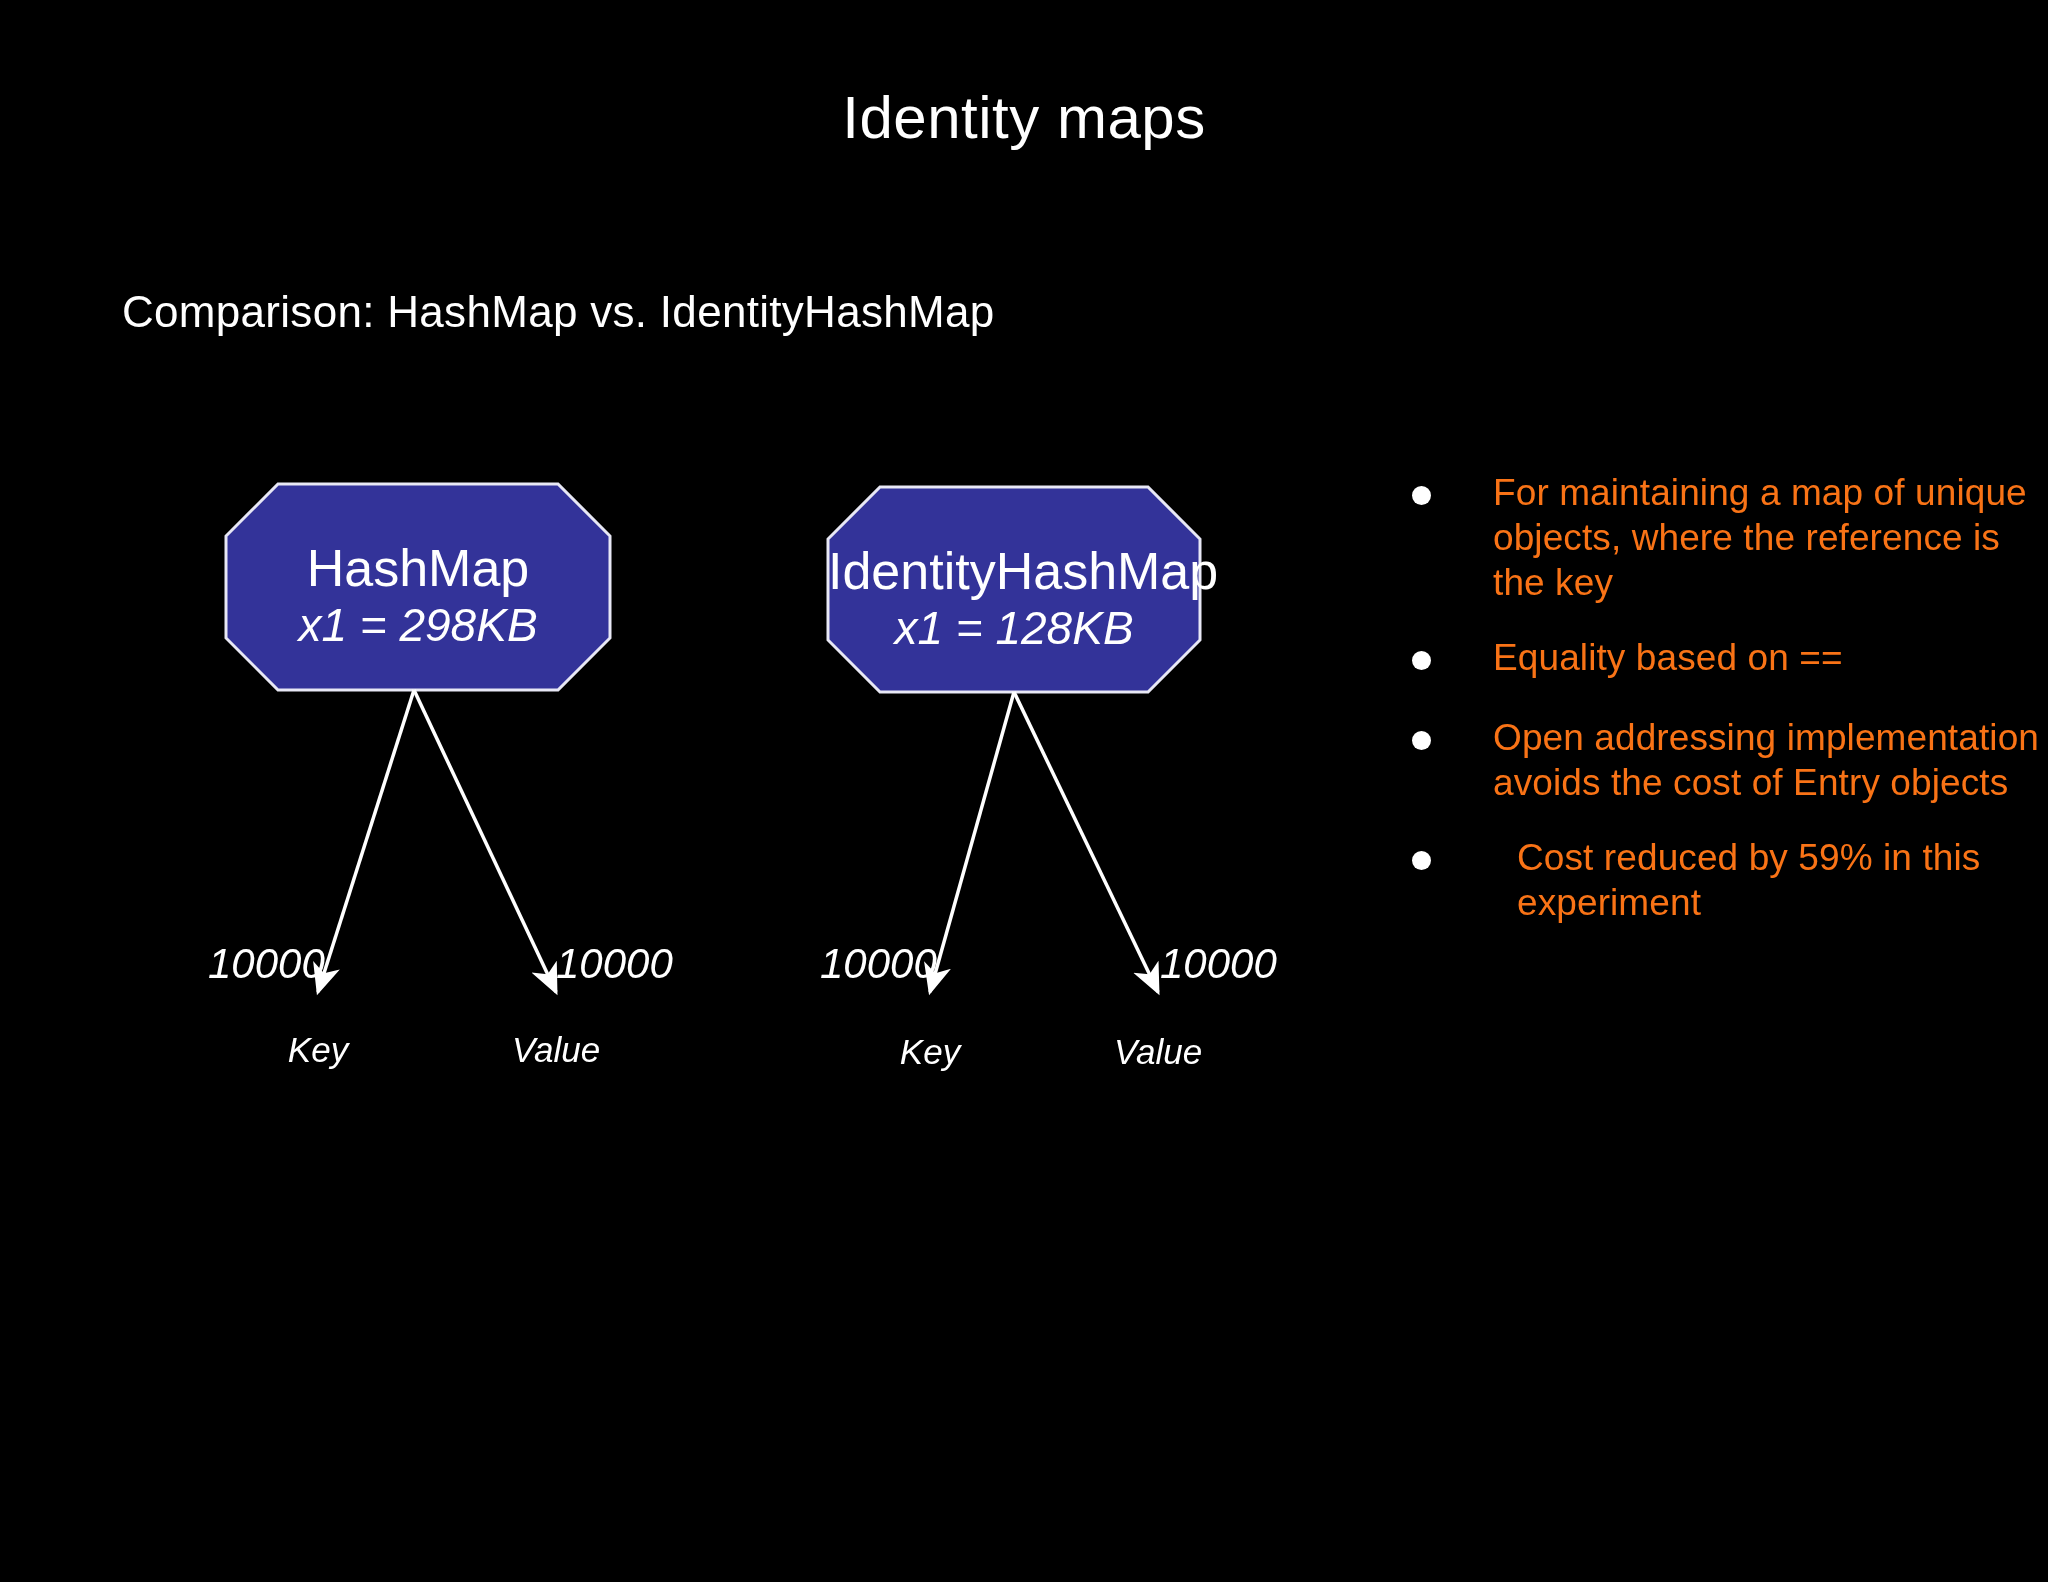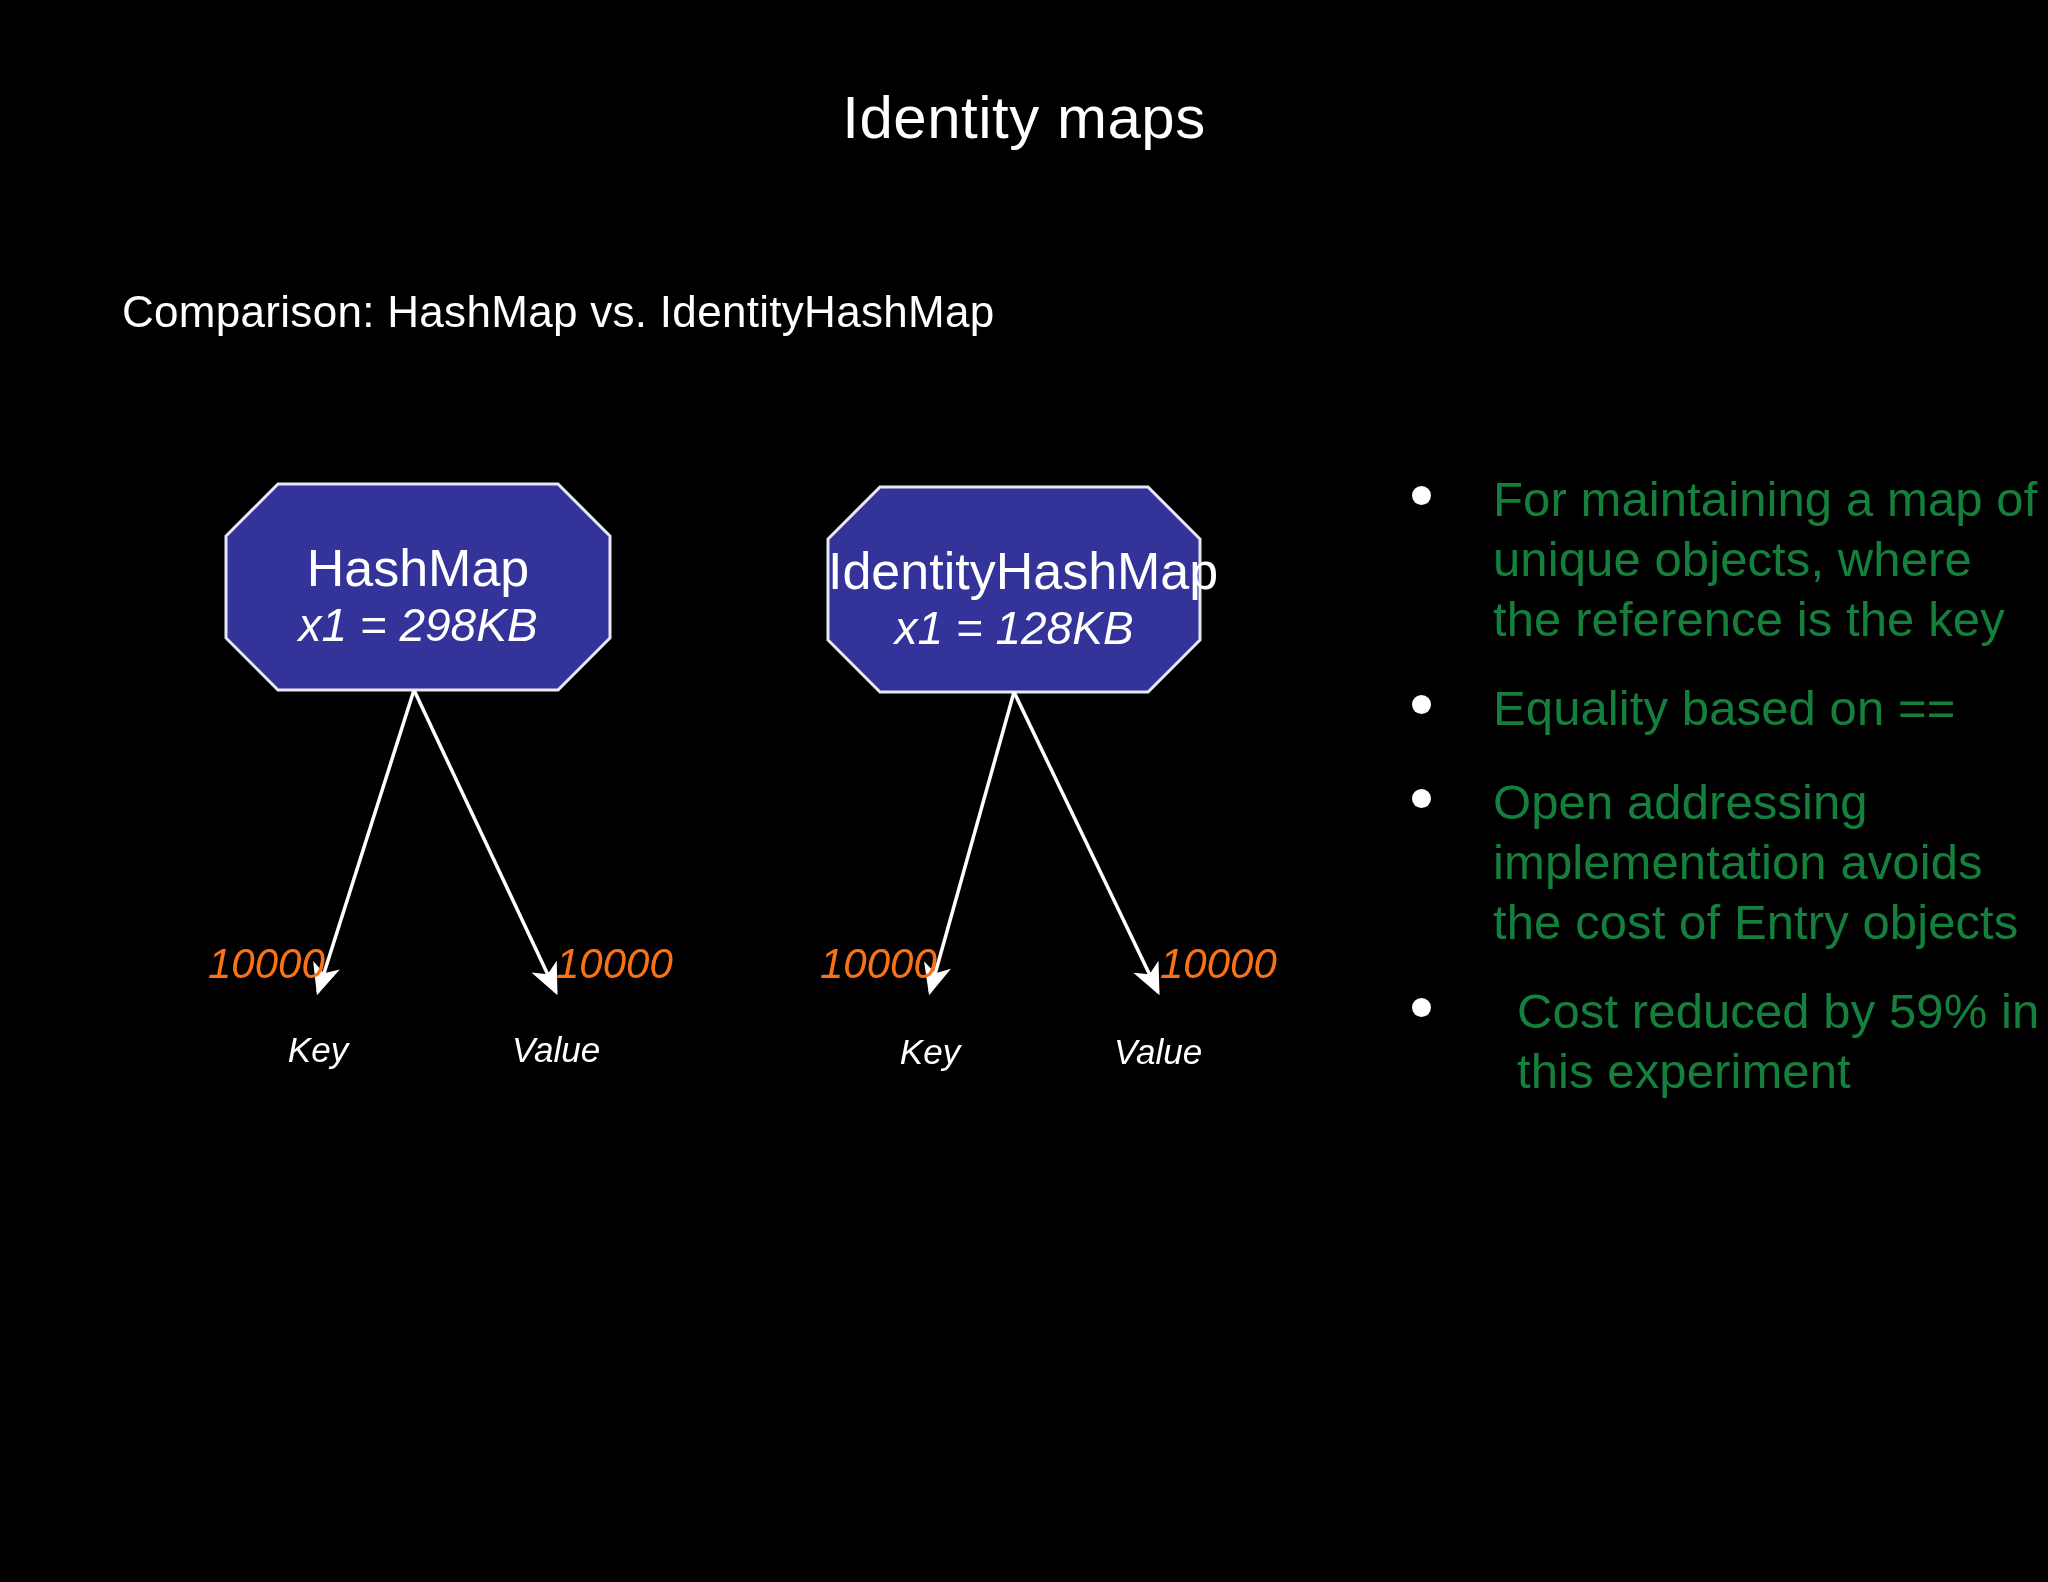--- a/index.html
+++ b/index.html
@@ -76,21 +76,21 @@
     font-size: 46px;
     font-style: italic;
     font-weight: 400;
     line-height: 1.12;
     margin-top: 4px;
     white-space: nowrap;
   }
 
   .edge-label {
     position: absolute;
-    color: #f97316;
+    color: #ffffff;
     font-size: 42px;
     font-style: italic;
     font-weight: 400;
     white-space: nowrap;
   }
   .leaf-label {
     position: absolute;
     color: #ffffff;
     font-size: 35px;
     font-style: italic;
@@ -117,22 +117,22 @@
     width: 19px;
     height: 19px;
     border-radius: 50%;
     background: #ffffff;
     margin-top: 16px;
     margin-left: 12px;
   }
   .bullet-text {
     flex: 1 1 auto;
     margin-left: 62px;
-    color: #15803d;
-    font-size: 49px;
+    color: #f97316;
+    font-size: 37px;
     font-weight: 300;
     line-height: 1.22;
     letter-spacing: 0.1px;
   }
 </style>
 </head>
 <body>
 
 <div id="slide">
 

